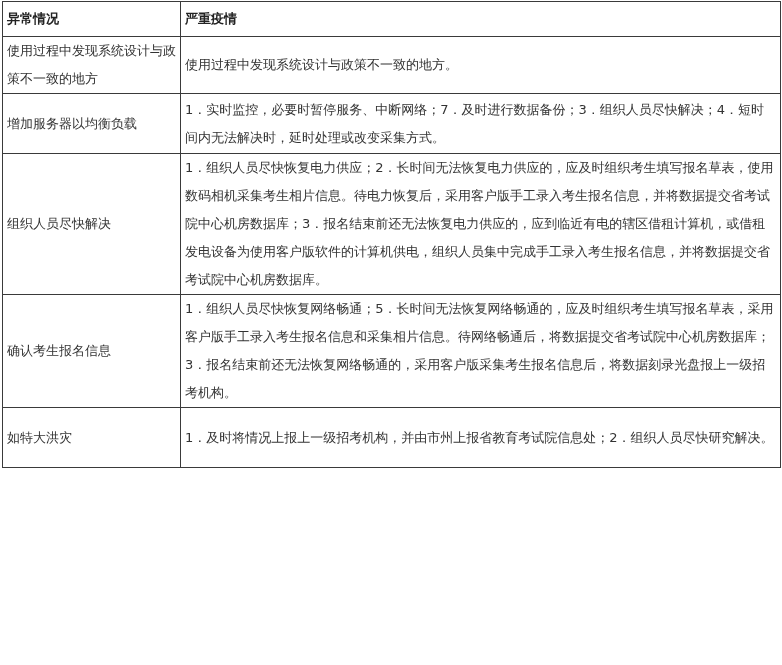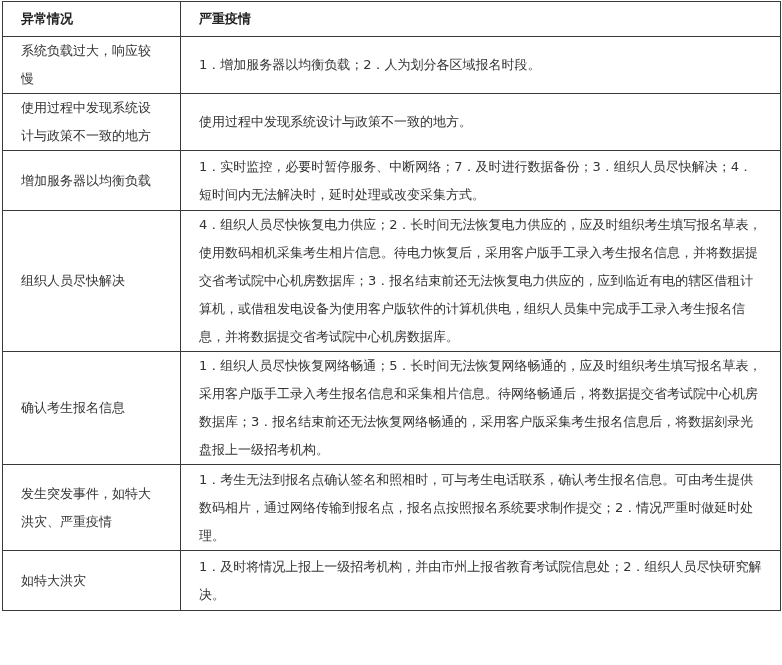--- a/index.html
+++ b/index.html
@@ -10,21 +10,21 @@
       border-collapse: collapse;
       table-layout: fixed;
       font-family: "DejaVu Sans", "Liberation Sans", sans-serif;
       font-size: 13px;
       color: #333333;
     }
     .doc-table col.c1 { width: 178px; }
     .doc-table col.c2 { width: 600px; }
     .doc-table th, .doc-table td {
       border: 1px solid #3a3a3a;
-      padding: 0 18px;
+      padding: 0 4px;
       vertical-align: middle;
       text-align: left;
       line-height: 28px;
       word-break: break-all;
     }
     .doc-table th { font-weight: bold; color: #222222; height: 34px; line-height: 20px; }
     .cell-text { white-space: pre-wrap; }
   </style>
 </head>
 <body>
@@ -34,42 +34,34 @@
       <col class="c1">
       <col class="c2">
     </colgroup>
   <thead>
     <tr>
       <th>异常情况</th>
       <th>严重疫情</th>
     </tr>
   </thead>
   <tbody>
-    <tr style="height:34px">
-      <td><span class="cell-text">系统负载过大，响应较慢</span></td>
-      <td><span class="cell-text">1．增加服务器以均衡负载；2．人为划分各区域报名时段。</span></td>
-    </tr>
     <tr style="height:47px">
       <td><span class="cell-text">使用过程中发现系统设计与政策不一致的地方</span></td>
       <td><span class="cell-text">使用过程中发现系统设计与政策不一致的地方。</span></td>
     </tr>
     <tr style="height:60px">
       <td><span class="cell-text">增加服务器以均衡负载</span></td>
       <td><span class="cell-text">1．实时监控，必要时暂停服务、中断网络；7．及时进行数据备份；3．组织人员尽快解决；4．短时间内无法解决时，延时处理或改变采集方式。</span></td>
     </tr>
     <tr style="height:135px">
       <td><span class="cell-text">组织人员尽快解决</span></td>
-      <td><span class="cell-text">4．组织人员尽快恢复电力供应；2．长时间无法恢复电力供应的，应及时组织考生填写报名草表，使用数码相机采集考生相片信息。待电力恢复后，采用客户版手工录入考生报名信息，并将数据提交省考试院中心机房数据库；3．报名结束前还无法恢复电力供应的，应到临近有电的辖区借租计算机，或借租发电设备为使用客户版软件的计算机供电，组织人员集中完成手工录入考生报名信息，并将数据提交省考试院中心机房数据库。</span></td>
+      <td><span class="cell-text">1．组织人员尽快恢复电力供应；2．长时间无法恢复电力供应的，应及时组织考生填写报名草表，使用数码相机采集考生相片信息。待电力恢复后，采用客户版手工录入考生报名信息，并将数据提交省考试院中心机房数据库；3．报名结束前还无法恢复电力供应的，应到临近有电的辖区借租计算机，或借租发电设备为使用客户版软件的计算机供电，组织人员集中完成手工录入考生报名信息，并将数据提交省考试院中心机房数据库。</span></td>
     </tr>
     <tr style="height:108px">
       <td><span class="cell-text">确认考生报名信息</span></td>
       <td><span class="cell-text">1．组织人员尽快恢复网络畅通；5．长时间无法恢复网络畅通的，应及时组织考生填写报名草表，采用客户版手工录入考生报名信息和采集相片信息。待网络畅通后，将数据提交省考试院中心机房数据库；3．报名结束前还无法恢复网络畅通的，采用客户版采集考生报名信息后，将数据刻录光盘报上一级招考机构。</span></td>
-    </tr>
-    <tr style="height:86px">
-      <td><span class="cell-text">发生突发事件，如特大洪灾、严重疫情</span></td>
-      <td><span class="cell-text">1．考生无法到报名点确认签名和照相时，可与考生电话联系，确认考生报名信息。可由考生提供数码相片，通过网络传输到报名点，报名点按照报名系统要求制作提交；2．情况严重时做延时处理。</span></td>
     </tr>
     <tr style="height:60px">
       <td><span class="cell-text">如特大洪灾</span></td>
       <td><span class="cell-text">1．及时将情况上报上一级招考机构，并由市州上报省教育考试院信息处；2．组织人员尽快研究解决。</span></td>
     </tr>
   </tbody>
 </table>
 
 </body></html>

